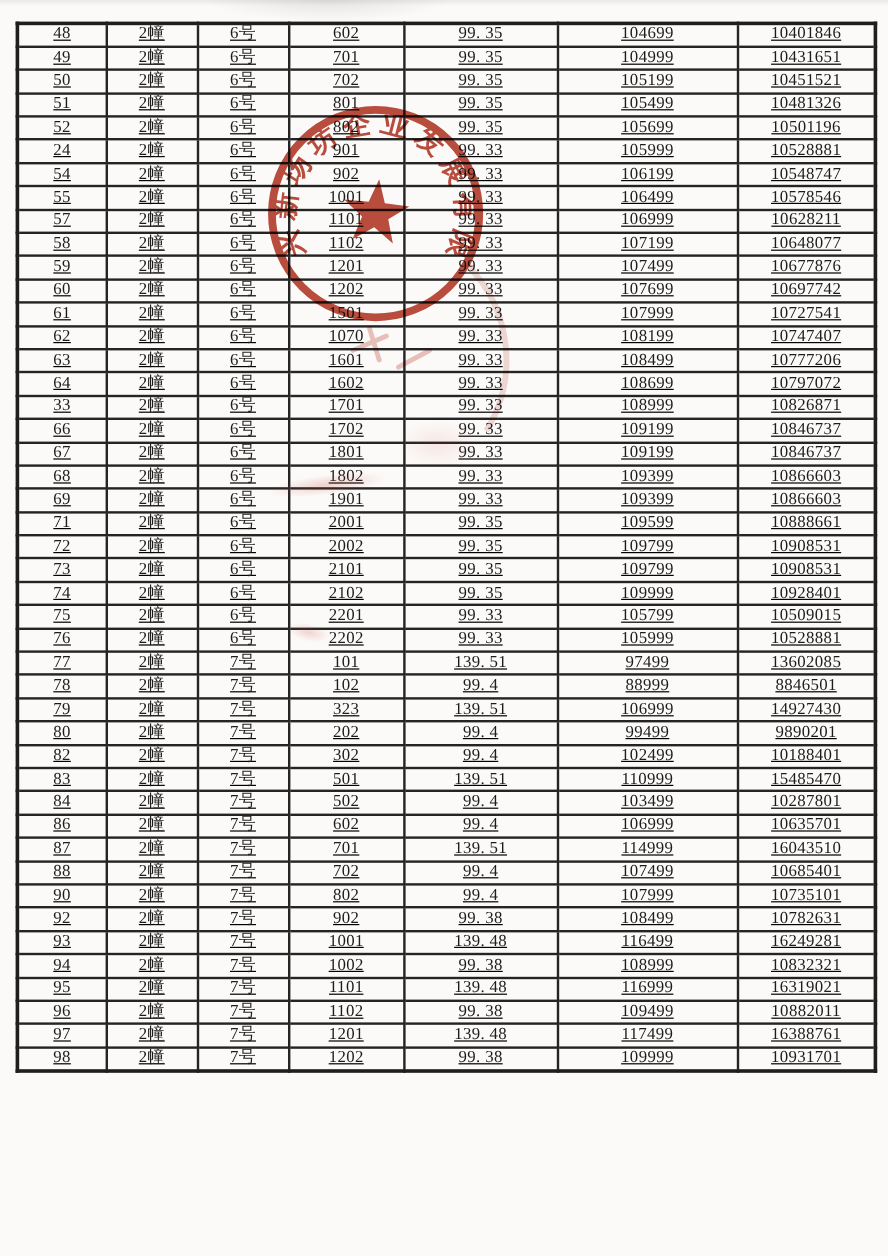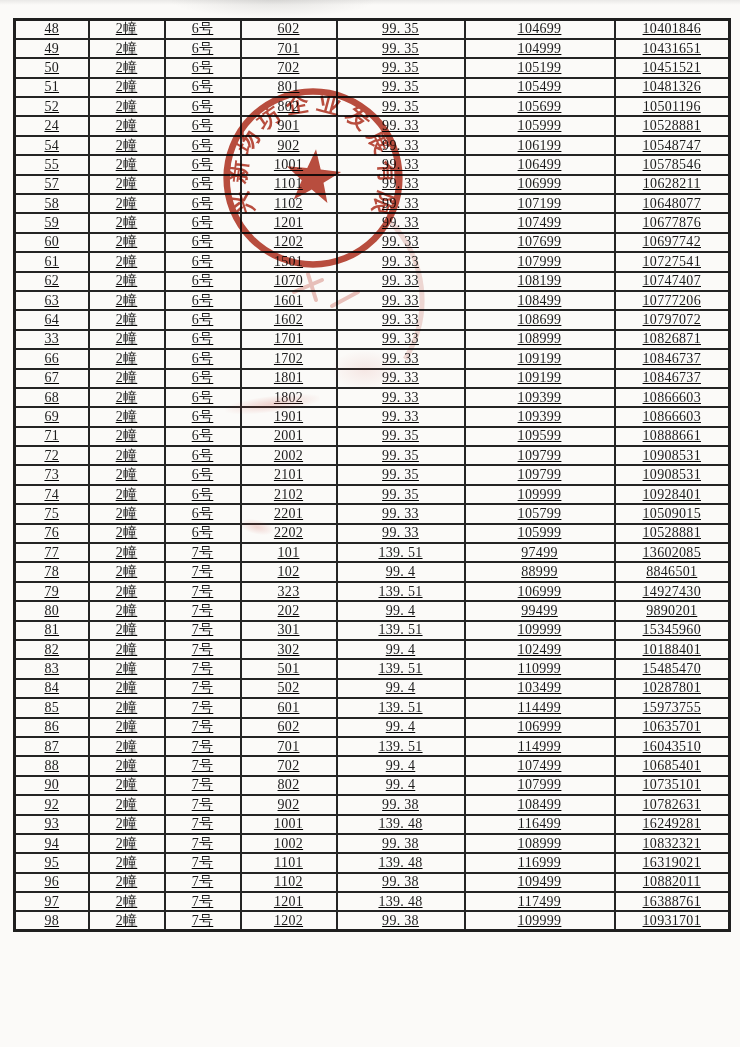--- a/index.html
+++ b/index.html
@@ -368,29 +368,20 @@
         <tr>
           <td>80</td>
           <td>2幢</td>
           <td>7号</td>
           <td>202</td>
           <td>99. 4</td>
           <td>99499</td>
           <td>9890201</td>
         </tr>
         <tr>
-          <td>81</td>
-          <td>2幢</td>
-          <td>7号</td>
-          <td>301</td>
-          <td>139. 51</td>
-          <td>109999</td>
-          <td>15345960</td>
-        </tr>
-        <tr>
           <td>82</td>
           <td>2幢</td>
           <td>7号</td>
           <td>302</td>
           <td>99. 4</td>
           <td>102499</td>
           <td>10188401</td>
         </tr>
         <tr>
           <td>83</td>
@@ -402,29 +393,20 @@
           <td>15485470</td>
         </tr>
         <tr>
           <td>84</td>
           <td>2幢</td>
           <td>7号</td>
           <td>502</td>
           <td>99. 4</td>
           <td>103499</td>
           <td>10287801</td>
-        </tr>
-        <tr>
-          <td>85</td>
-          <td>2幢</td>
-          <td>7号</td>
-          <td>601</td>
-          <td>139. 51</td>
-          <td>114499</td>
-          <td>15973755</td>
         </tr>
         <tr>
           <td>86</td>
           <td>2幢</td>
           <td>7号</td>
           <td>602</td>
           <td>99. 4</td>
           <td>106999</td>
           <td>10635701</td>
         </tr>

